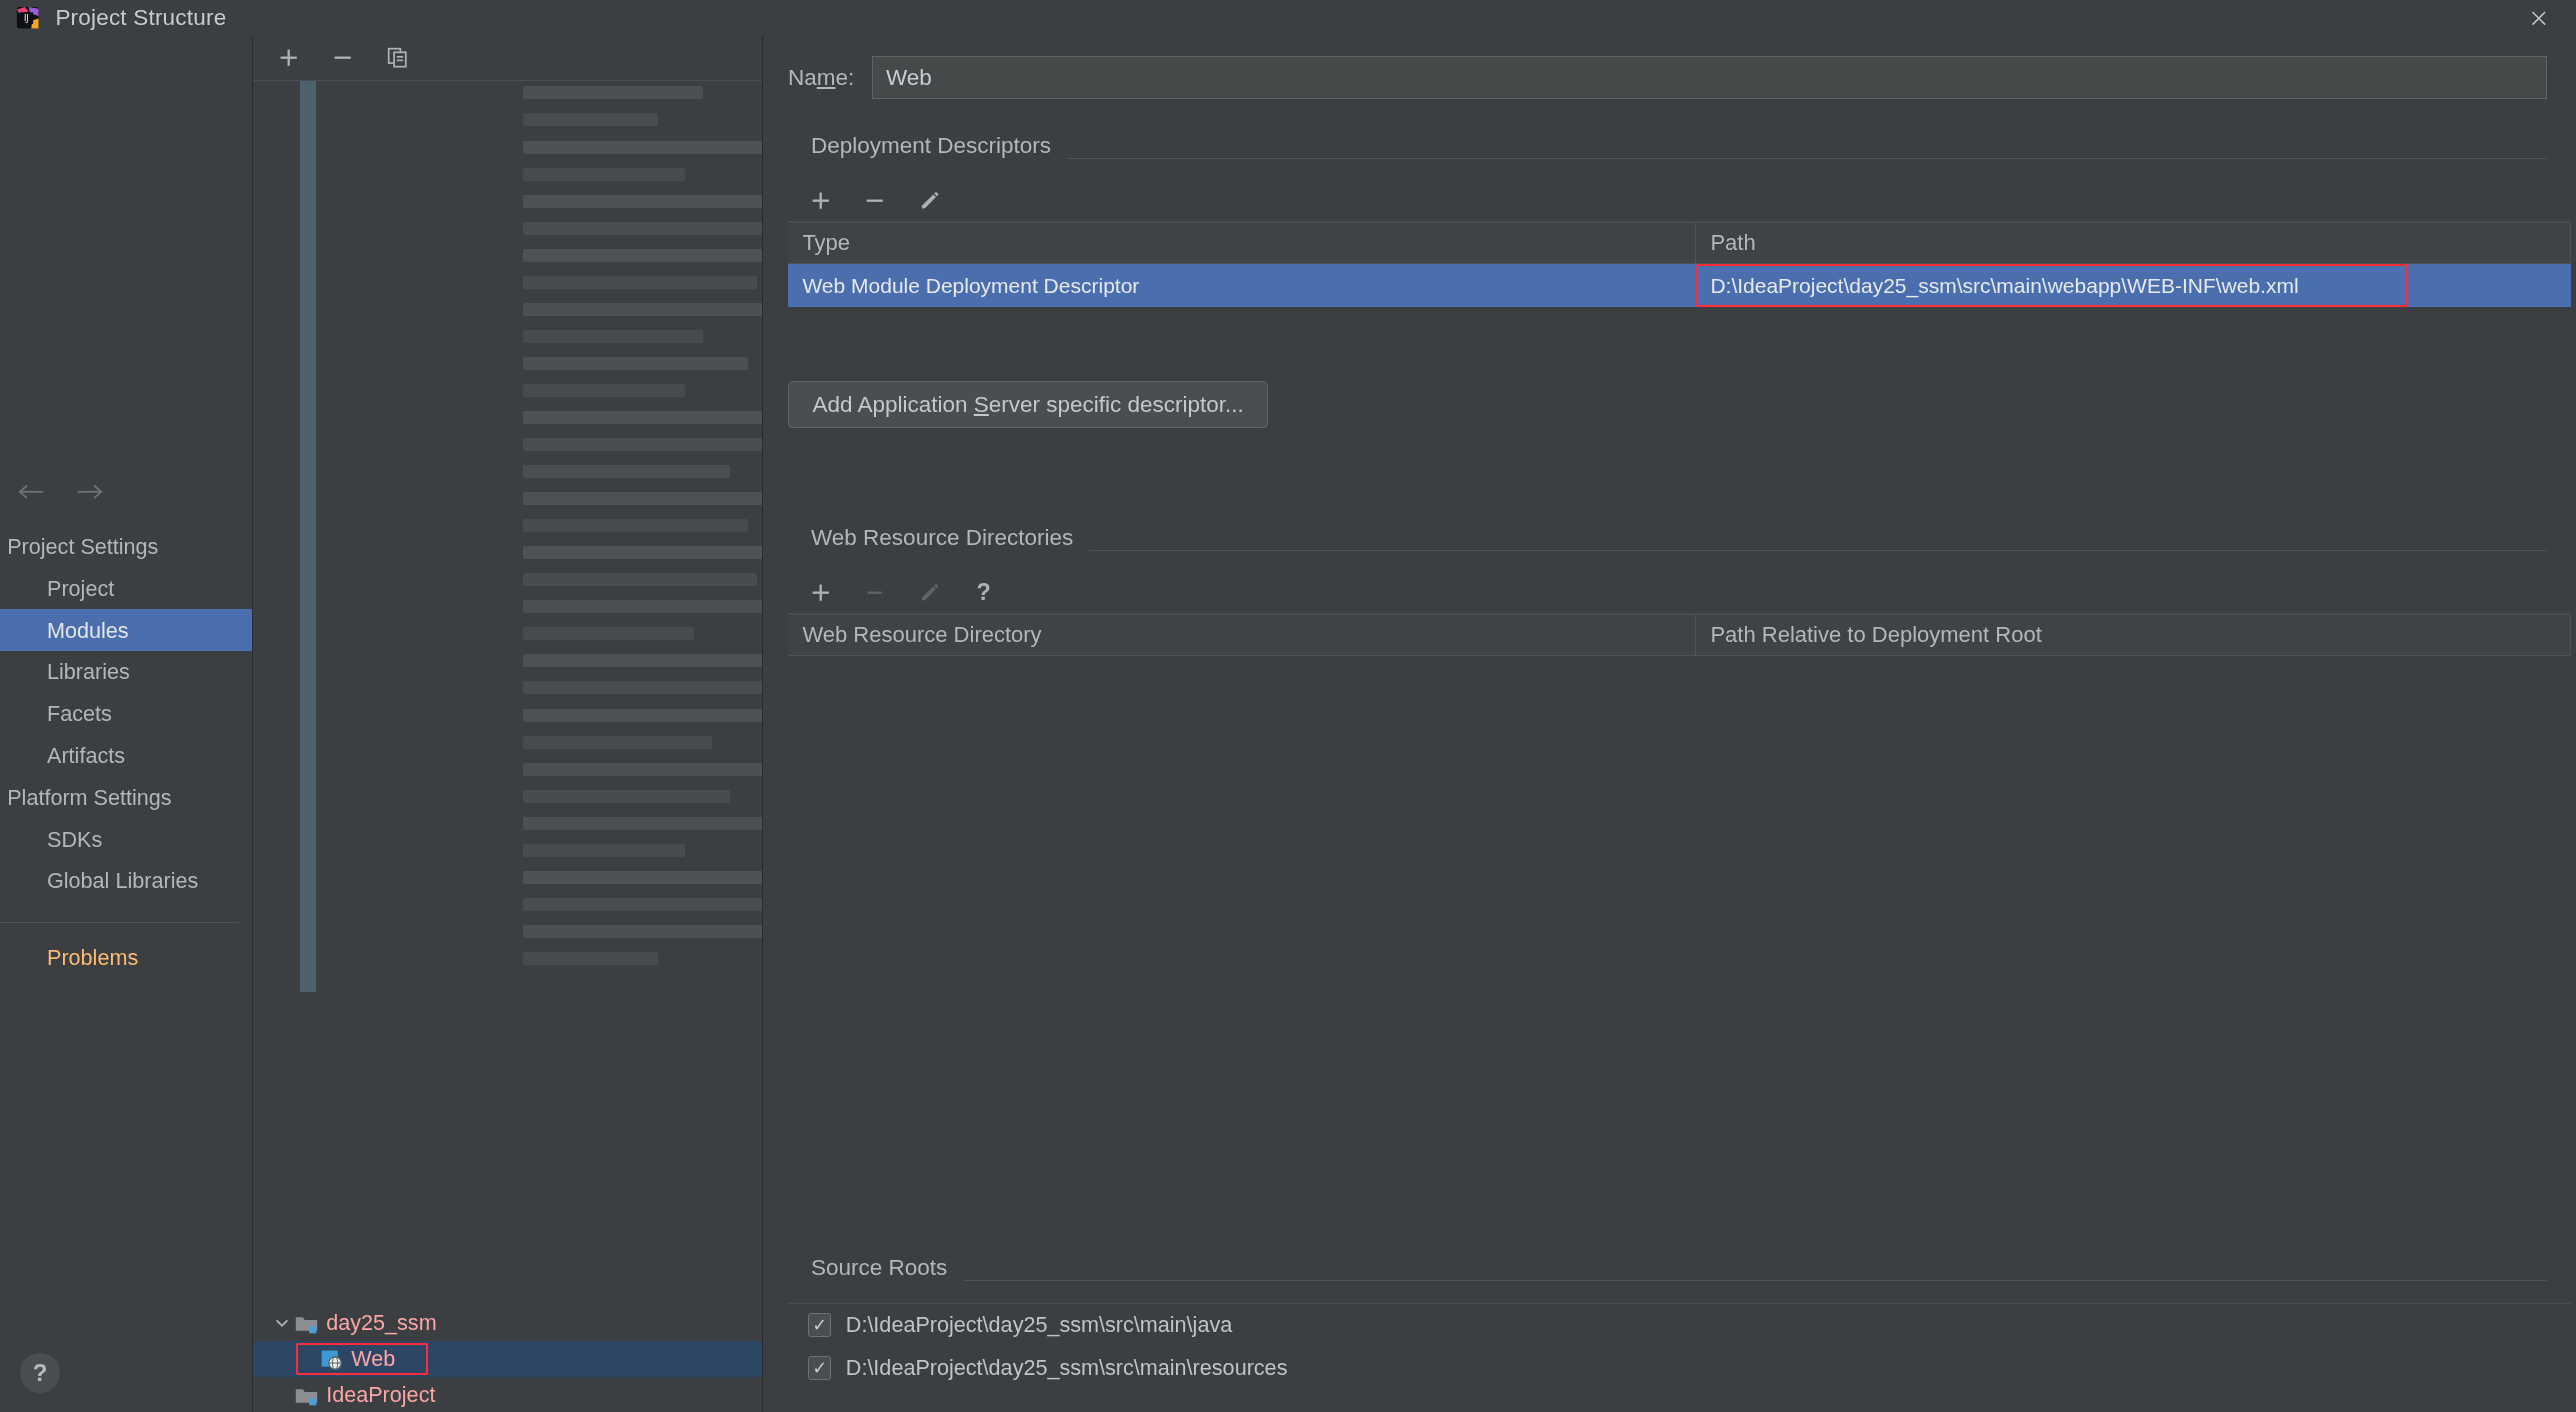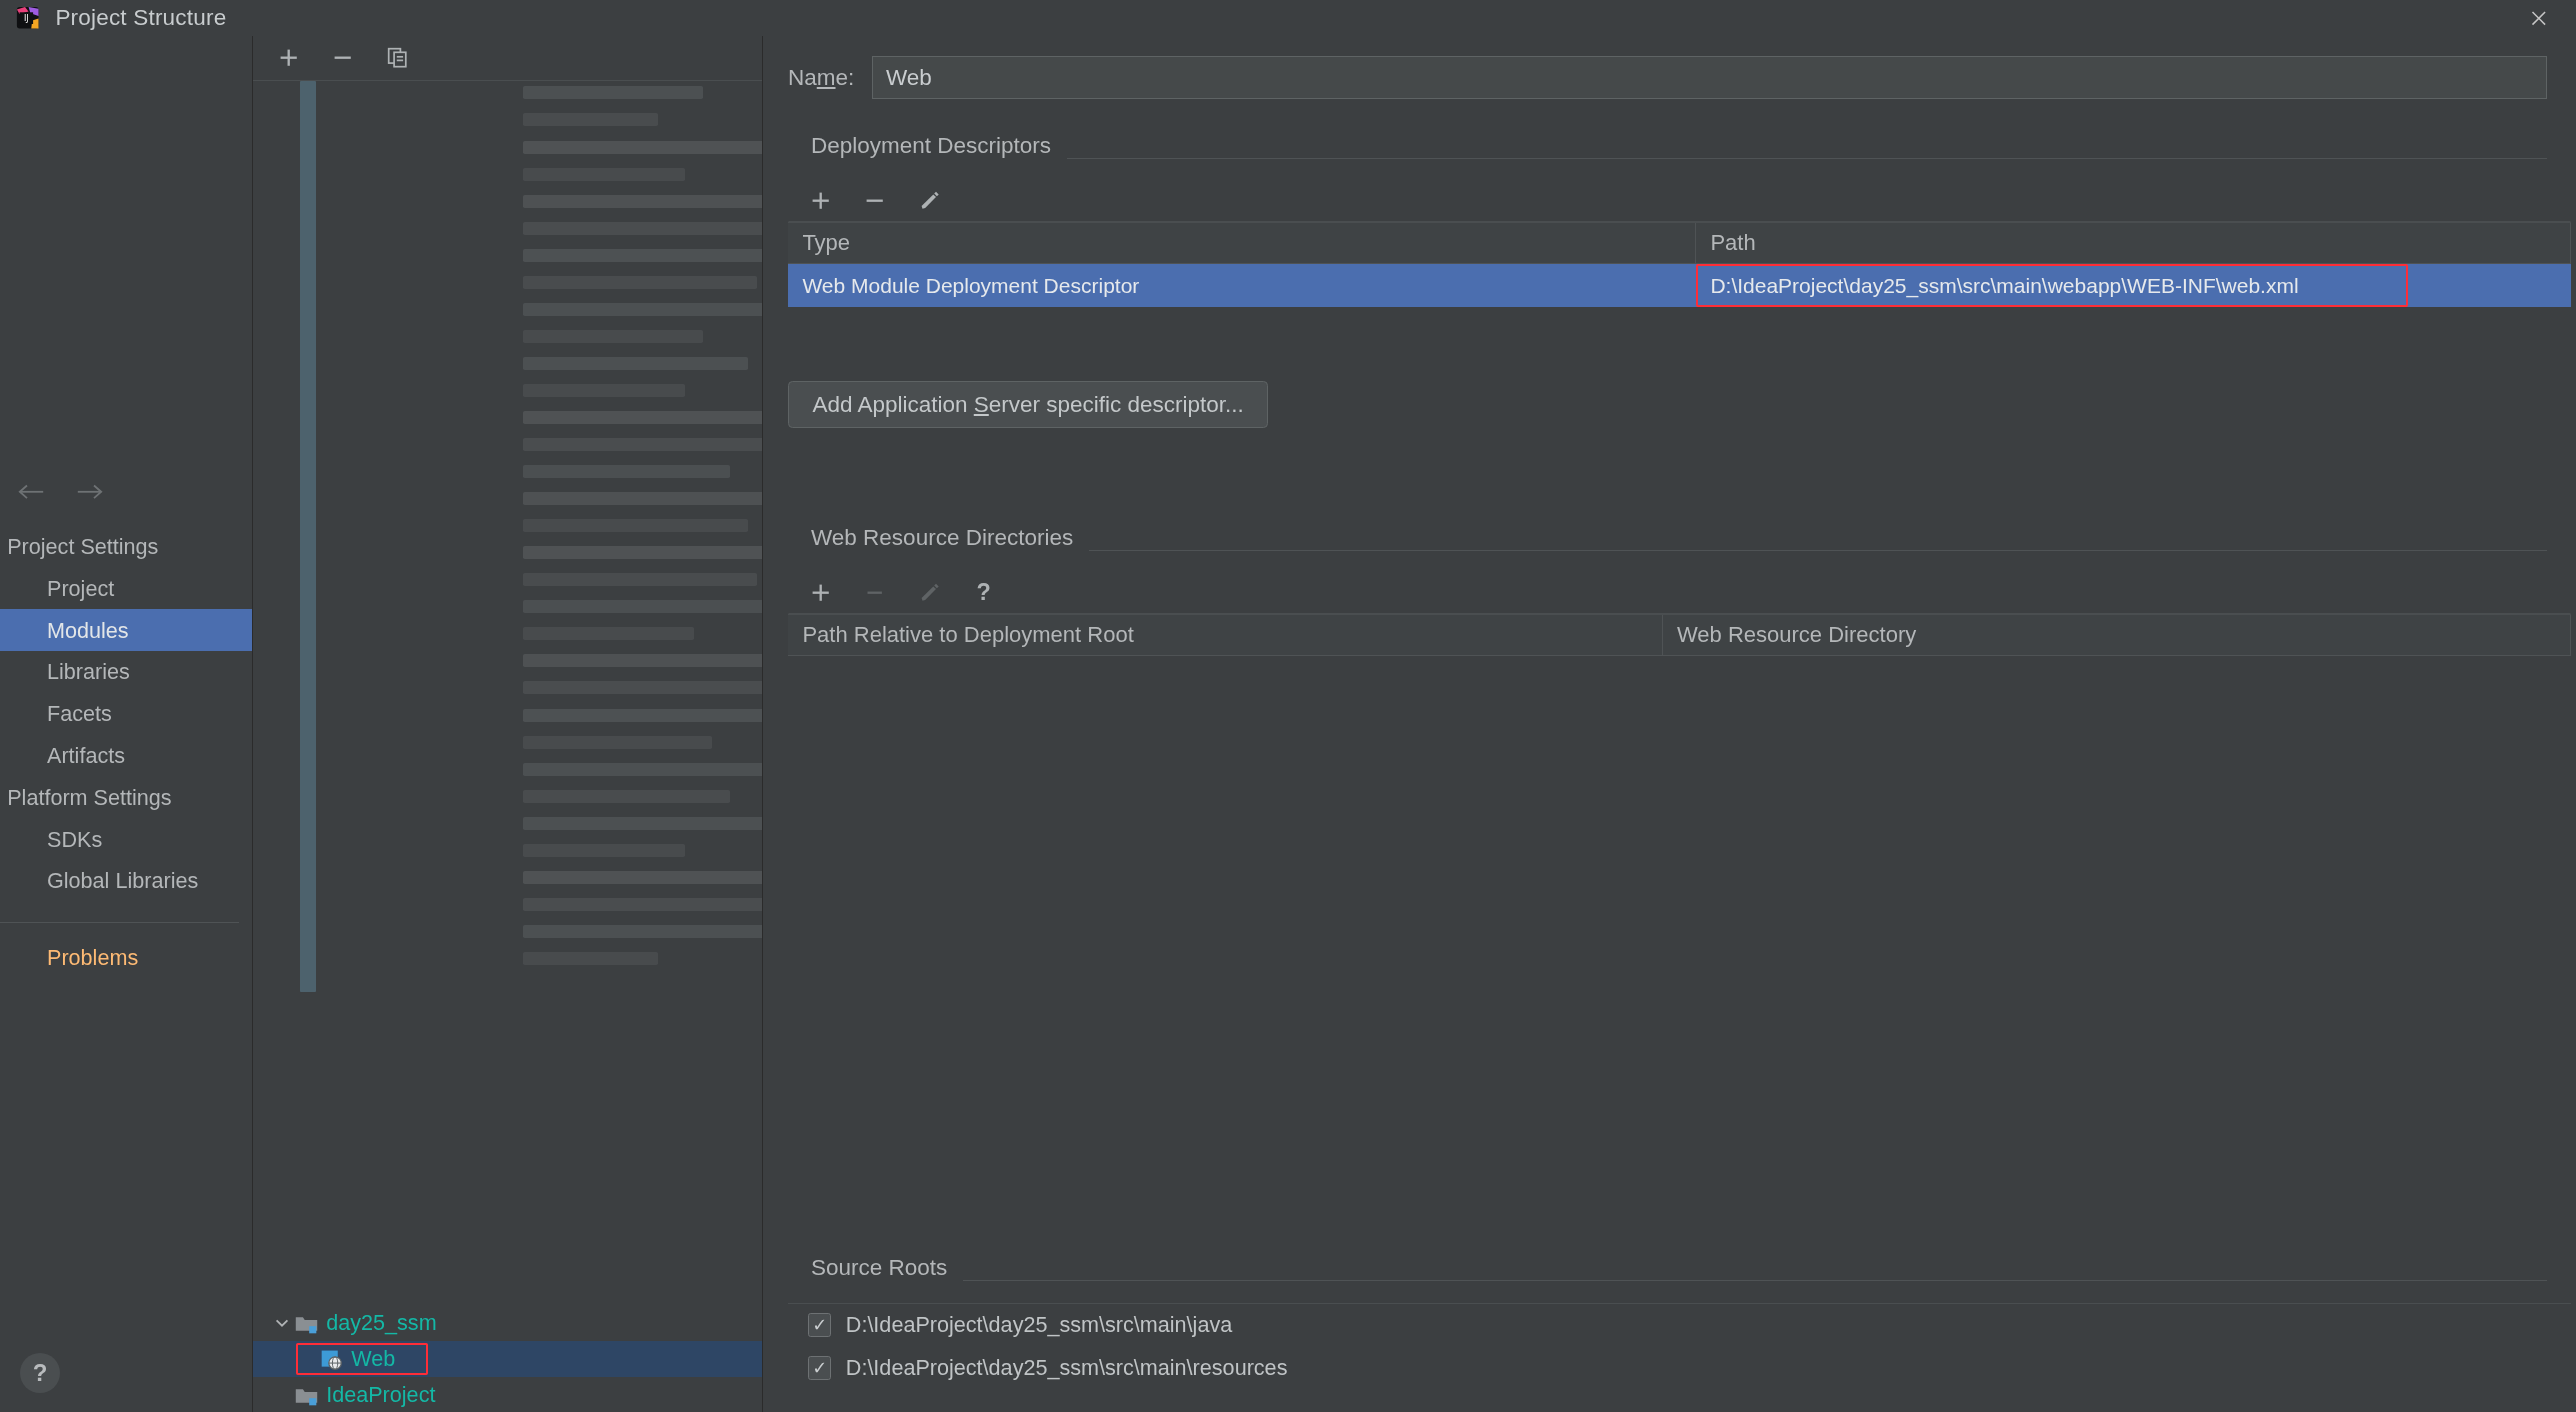--- a/index.html
+++ b/index.html
@@ -89,21 +89,21 @@
   }
   .tb-icon { width: 31px; height: 31px; display: flex; align-items: center; justify-content: center; color: #aeb2b4; }
   .tb-icon svg { display: block; }
   .mid-scroll { flex: 1 1 auto; position: relative; overflow: hidden; }
   .blur-list { position: absolute; inset: 0; }
   .blur-row { position: absolute; height: 12.6px; border-radius: 1.8px; }
   .blur-rail { position: absolute; left: 47px; width: 16px; background: #5b7f92; border-radius: 0.9px; }
   .tree-area { position: absolute; left: 0; right: 0; bottom: 0; }
   .tree-row {
     height: 36px; display: flex; align-items: center;
-    font-size: 21.6px; color: #14b8a6; padding-left: 16px; position: relative;
+    font-size: 21.6px; color: #fca5a5; padding-left: 16px; position: relative;
   }
   .tree-row.selected-row { background: #2e4665; }
   .tree-chevron { width: 25px; display: flex; align-items: center; justify-content: center; color: #b0b3b5; }
   .tree-indent { width: 25px; flex: 0 0 25px; }
   .ico { width: 25px; height: 25px; flex: 0 0 25px; margin-right: 7.2px; position: relative; }
   .tree-label { white-space: nowrap; }
   .redbox {
     position: absolute; border: 2.7px solid #ff2d37; border-radius: 1.8px;
     pointer-events: none;
   }
@@ -437,22 +437,22 @@
             <path d="M18 5 L21 8 L23 6 L20 3 Z"></path>
           </svg>
         </div>
         <div class="ttb">
           <span style="font-size:23.4px;font-weight:bold;line-height:1;">?</span>
         </div>
       </div>
 
       <div class="tbl">
         <div class="tbl-head">
+          <div class="th wrd-col-a">Web Resource Directory</div>
           <div class="th col-b">Path Relative to Deployment Root</div>
-          <div class="th wrd-col-a">Web Resource Directory</div>
         </div>
       </div>
 
       <div class="spacer"></div>
 
       <div class="section-title-row" style="margin-top:0;margin-bottom:3.6px">
         <div class="section-title">Source Roots</div>
         <div class="section-rule"></div>
       </div>
       <div class="src-box">

